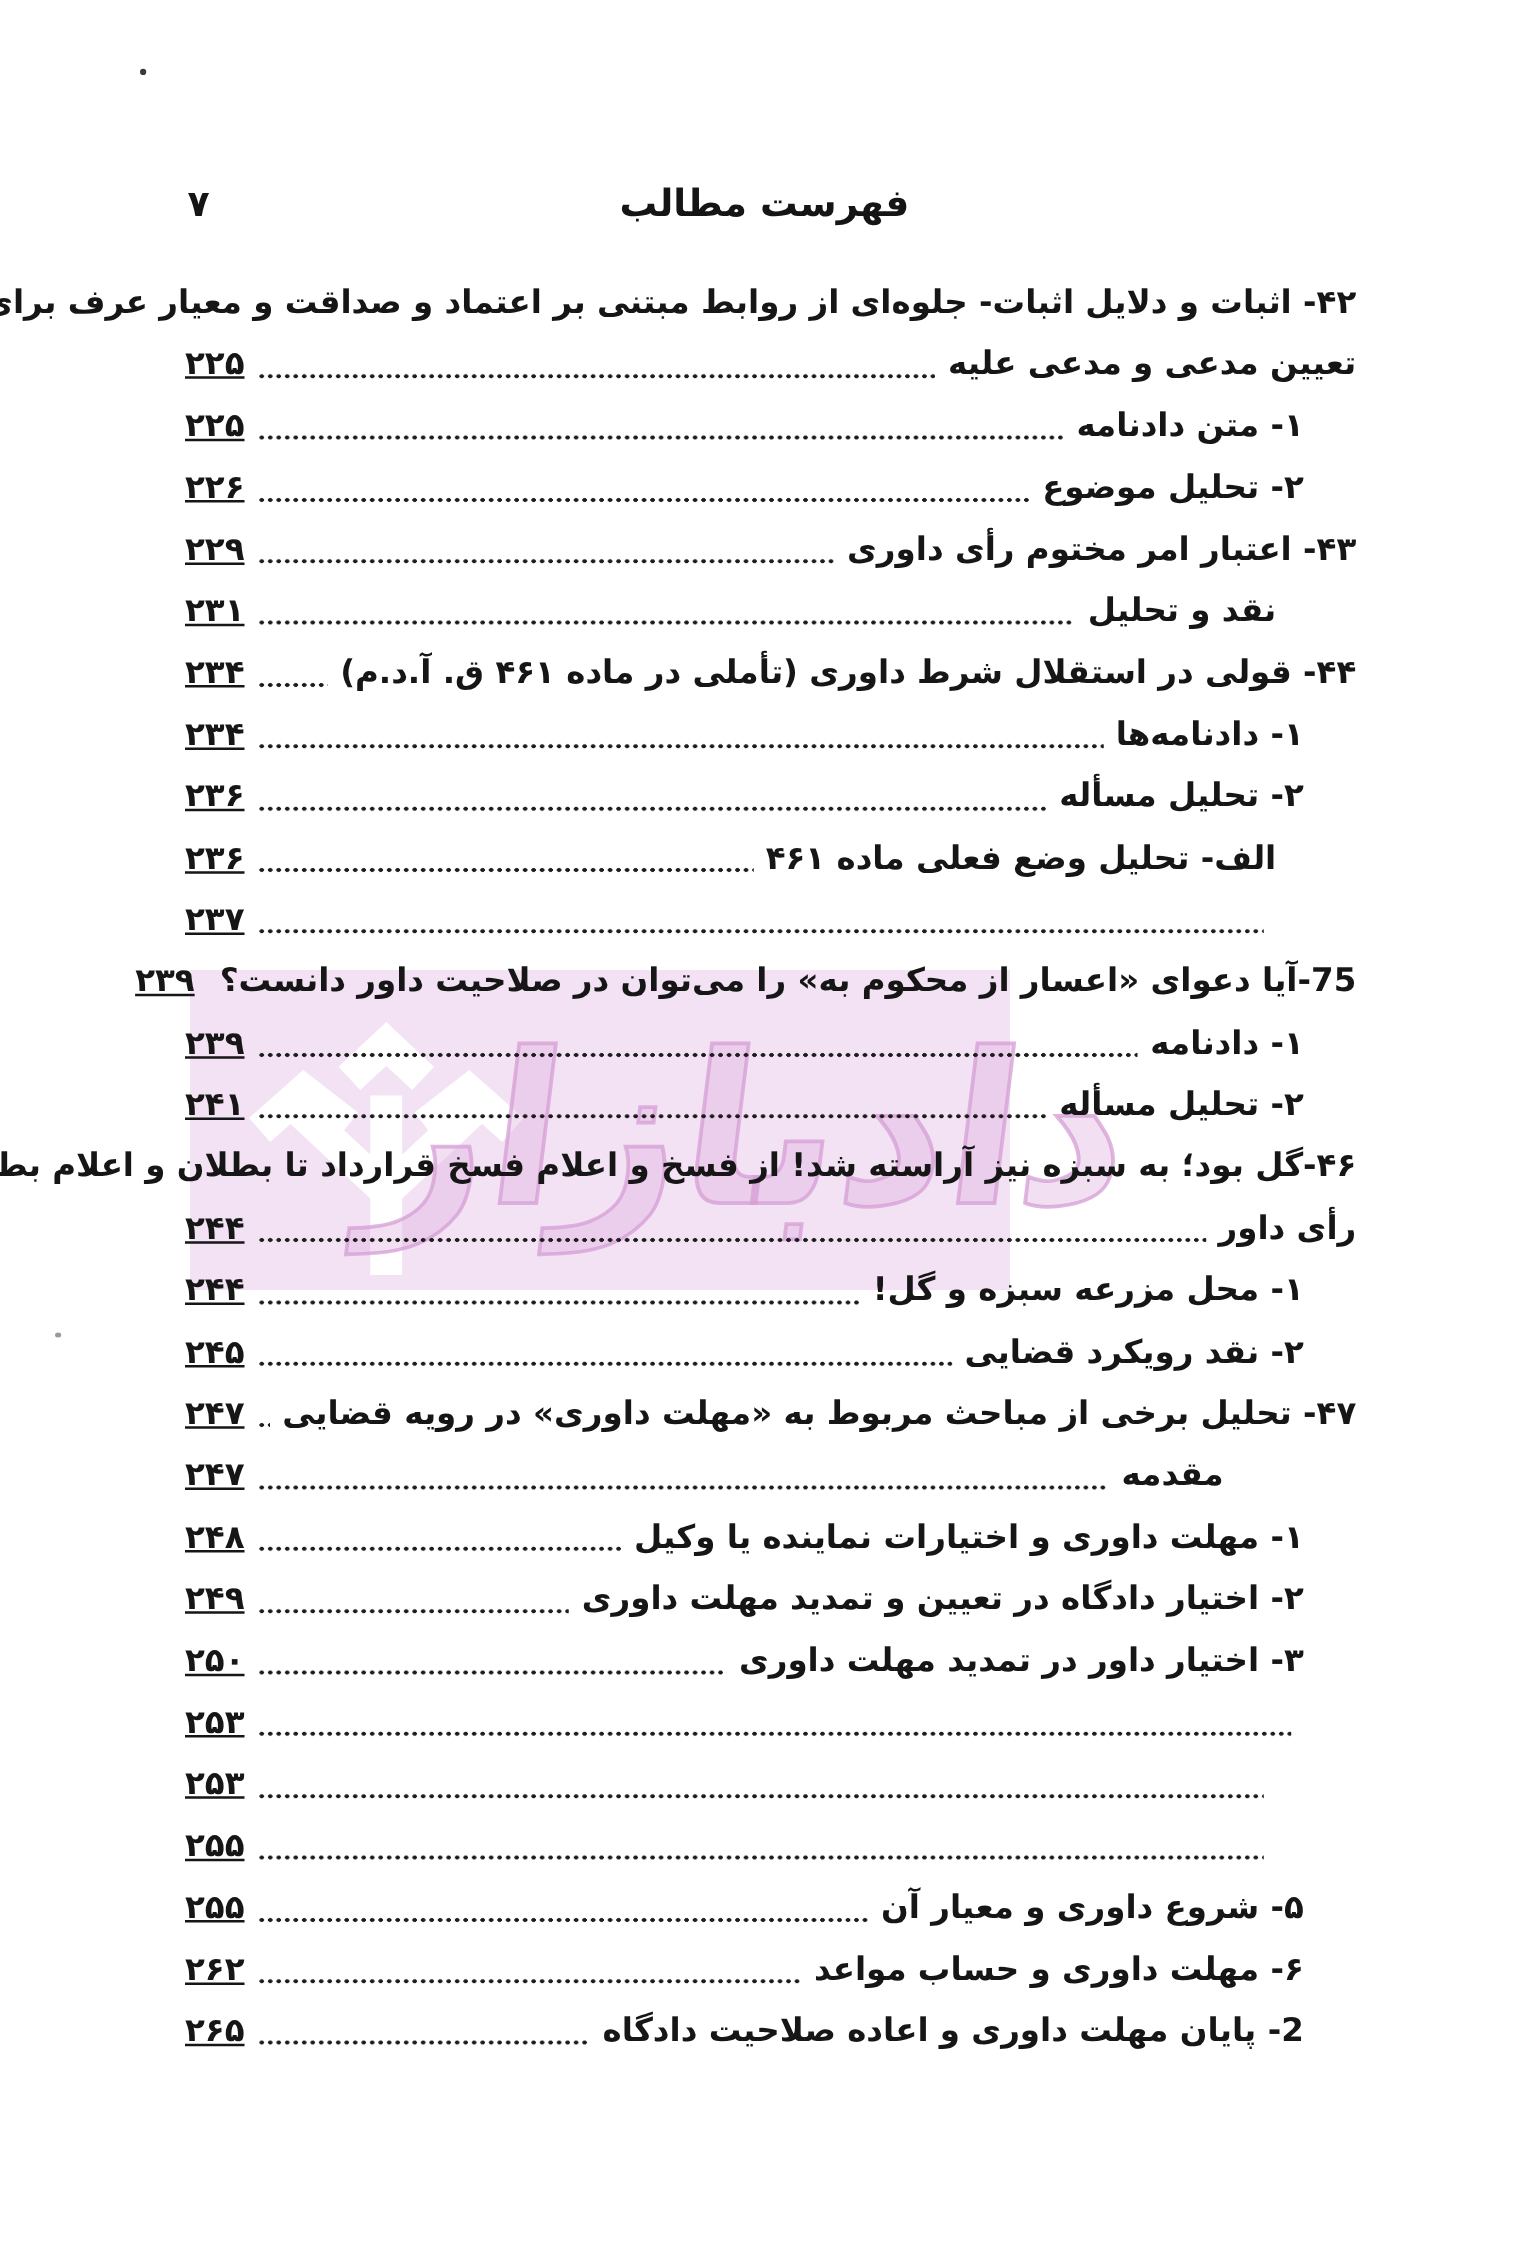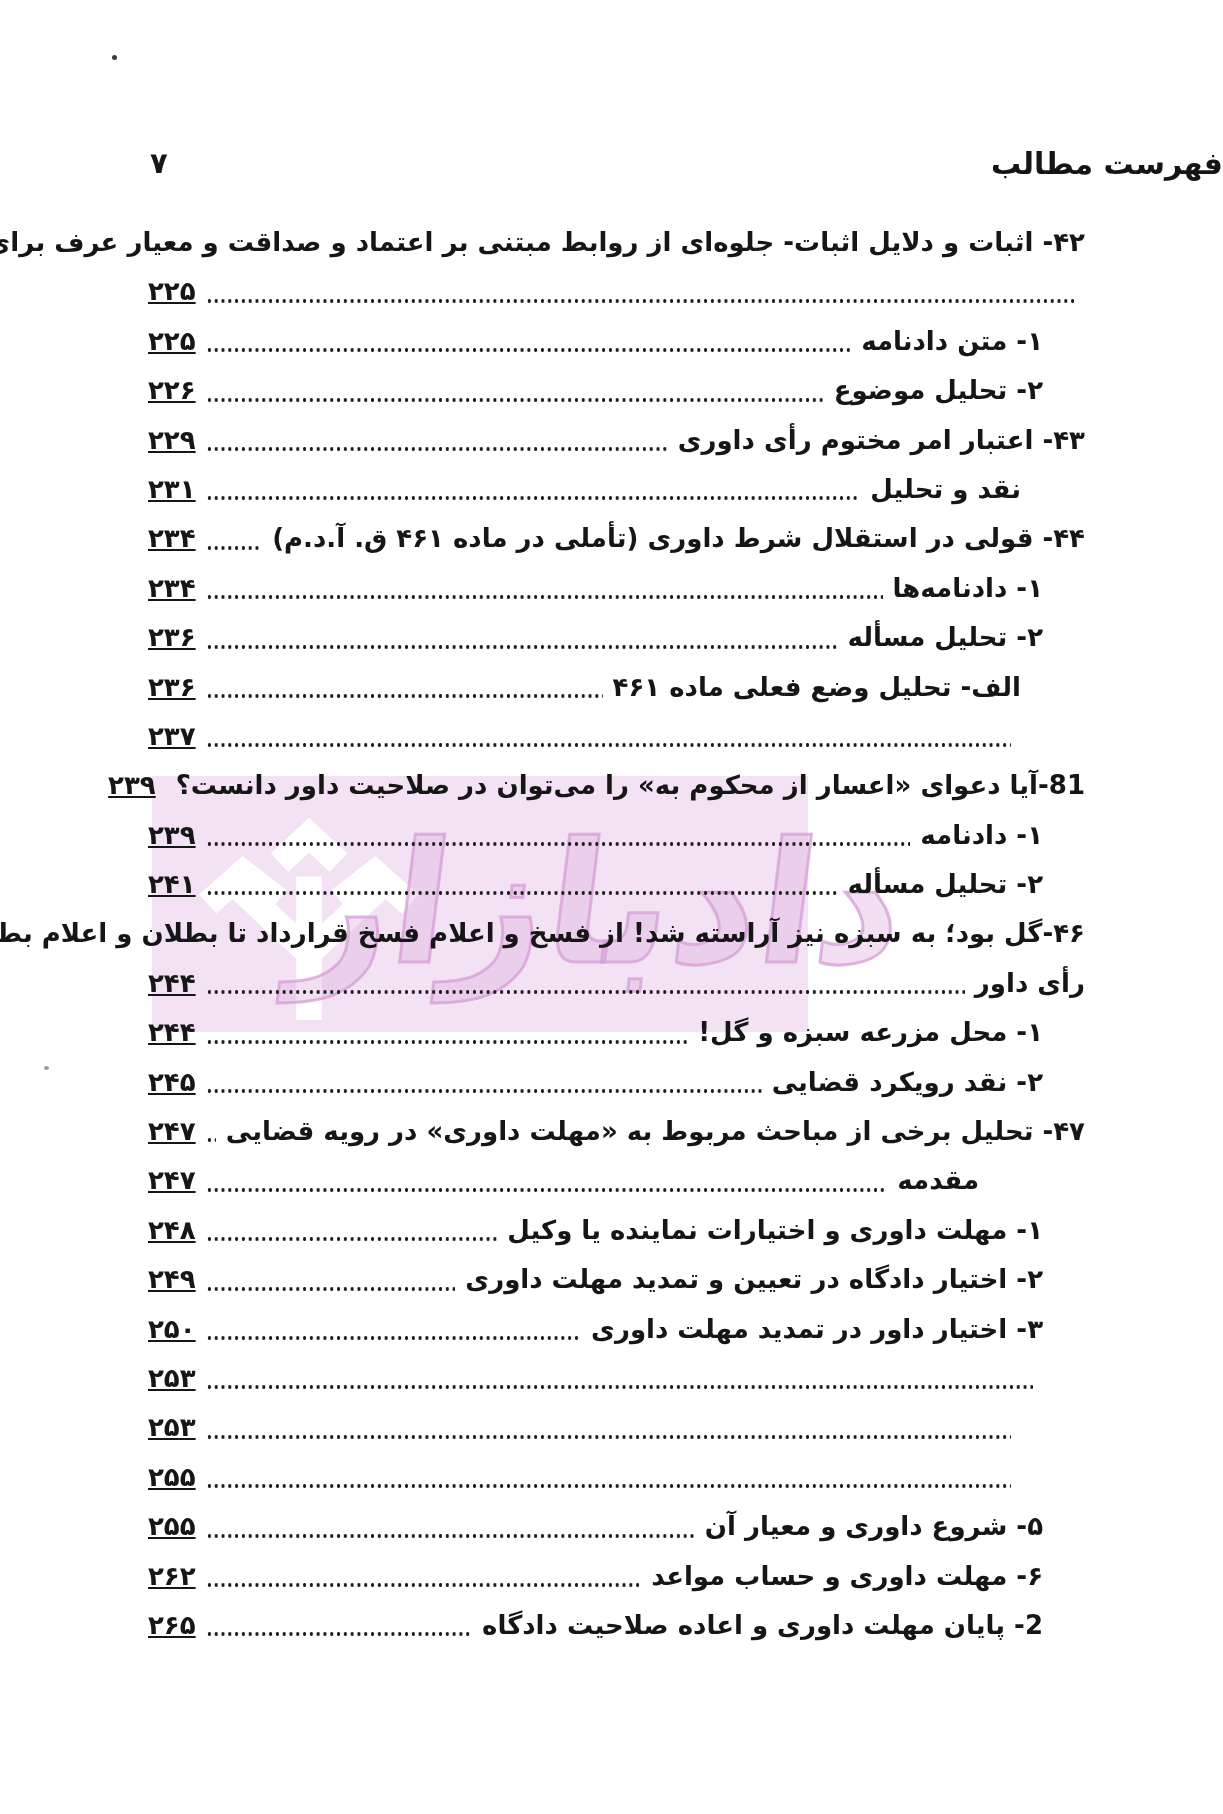--- a/index.html
+++ b/index.html
@@ -2,21 +2,21 @@
 <html lang="fa"><head>
 <meta charset="utf-8">
 <style>
   html,body{margin:0;padding:0;background:#ffffff;}
   .page{
     position:relative; width:1223px; height:1814px; background:#ffffff;
     overflow:hidden; font-family:"DejaVu Sans", sans-serif; color:#151515;
   }
   
   .page-title{
-    position:absolute; top:146px; left:0; right:0; 
+    position:absolute; top:146px; left:0; right:0; text-align:center;
     font-size:30px; font-weight:700; z-index:2;
   }
   .corner-page-number{
     position:absolute; top:146px; left:150px; font-size:29px; font-weight:700; z-index:2;
   }
   
   .watermark{
     position:absolute; left:152px; top:776px; width:656px; height:256px;
     background:#f3e2f4; z-index:0;
   }
@@ -72,20 +72,21 @@
       </g>
     </svg>
     <div class="wm-text">دادبازار</div>
   </div>
 
   <div id="toc-list">
       <div class="toc-row ind0">
         <span class="entry-text">۴۲- اثبات و دلایل اثبات- جلوه‌ای از روابط مبتنی بر اعتماد و صداقت و معیار عرف برای</span>
       </div>
       <div class="toc-row ind0">
+        <span class="entry-text">تعیین مدعی و مدعی علیه</span>
         <span class="leader"></span>
         <span class="page-num">۲۲۵</span>
       </div>
       <div class="toc-row ind1">
         <span class="entry-text">۱- متن دادنامه</span>
         <span class="leader"></span>
         <span class="page-num">۲۲۵</span>
       </div>
       <div class="toc-row ind1">
         <span class="entry-text">۲- تحلیل موضوع</span>
@@ -120,21 +121,21 @@
       <div class="toc-row ind2">
         <span class="entry-text">الف- تحلیل وضع فعلی ماده ۴۶۱</span>
         <span class="leader"></span>
         <span class="page-num">۲۳۶</span>
       </div>
       <div class="toc-row ind2">
         <span class="leader"></span>
         <span class="page-num">۲۳۷</span>
       </div>
       <div class="toc-row ind0">
-        <span class="entry-text">81-آیا دعوای «اعسار از محکوم به» را می‌توان در صلاحیت داور دانست؟</span>
+        <span class="entry-text">75-آیا دعوای «اعسار از محکوم به» را می‌توان در صلاحیت داور دانست؟</span>
         <span class="leader"></span>
         <span class="page-num">۲۳۹</span>
       </div>
       <div class="toc-row ind1">
         <span class="entry-text">۱- دادنامه</span>
         <span class="leader"></span>
         <span class="page-num">۲۳۹</span>
       </div>
       <div class="toc-row ind1">
         <span class="entry-text">۲- تحلیل مسأله</span>

